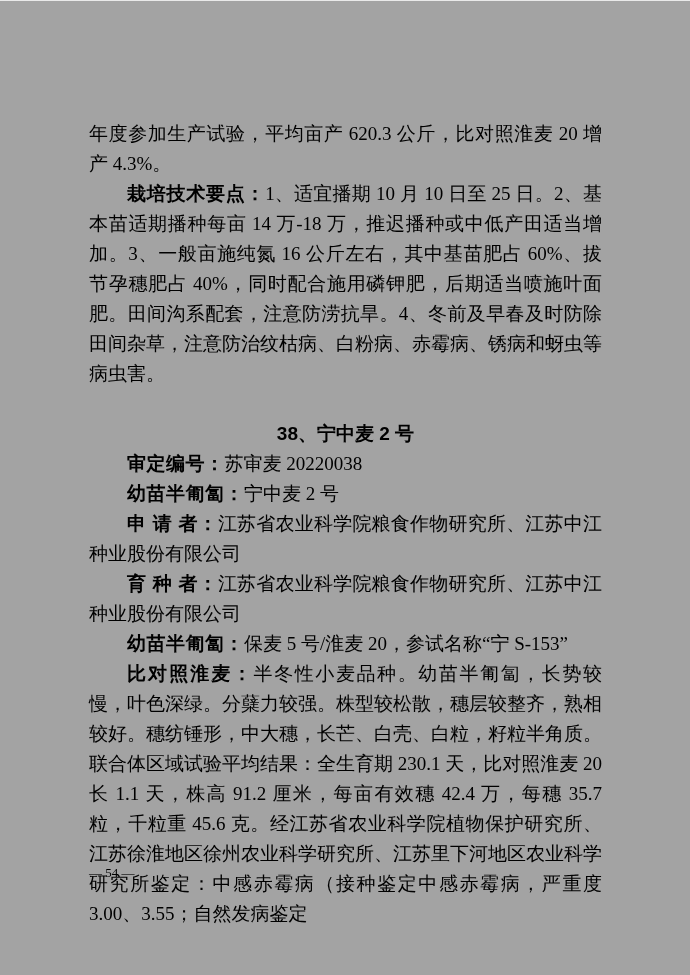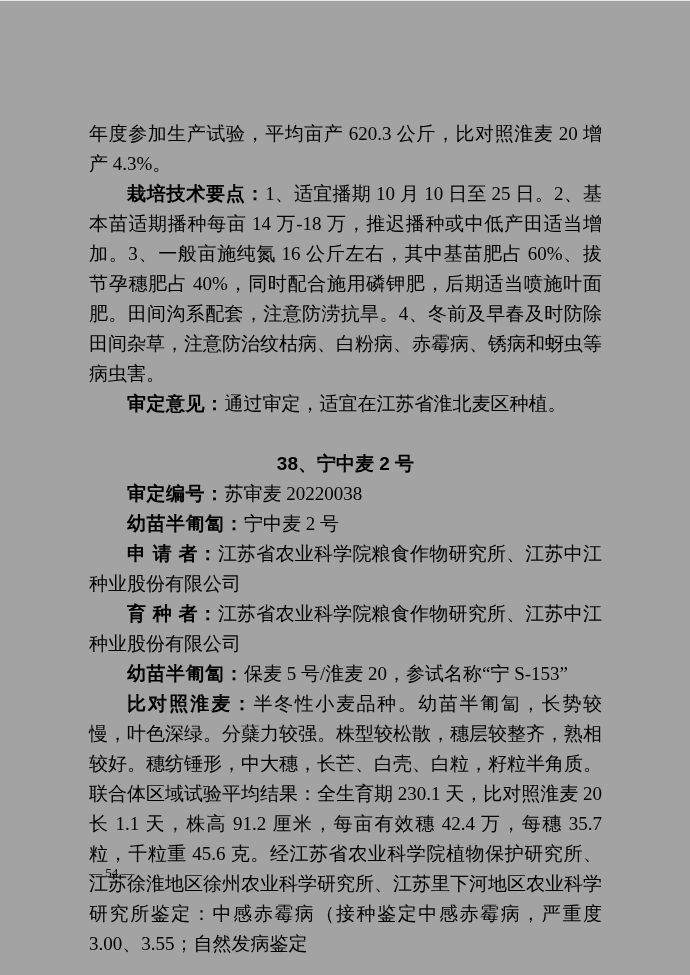--- a/index.html
+++ b/index.html
@@ -53,23 +53,20 @@
   <div class="content">
 
     <p class="para no-indent">
       <span>年度参加生产试验，平均亩产 620.3 公斤，比对照淮麦 20 增产 4.3%。</span>
     </p>
 
     <p class="para">
       <span class="label">栽培技术要点：</span><span>1、适宜播期 10 月 10 日至 25 日。2、基本苗适期播种每亩 14 万-18 万，推迟播种或中低产田适当增加。3、一般亩施纯氮 16 公斤左右，其中基苗肥占 60%、拔节孕穗肥占 40%，同时配合施用磷钾肥，后期适当喷施叶面肥。田间沟系配套，注意防涝抗旱。4、冬前及早春及时防除田间杂草，注意防治纹枯病、白粉病、赤霉病、锈病和蚜虫等病虫害。</span>
     </p>
 
-    <p class="para">
-      <span class="label">审定意见：</span><span>通过审定，适宜在江苏省淮北麦区种植。</span>
-    </p>
 
     <h2 class="variety-heading">38、宁中麦 2 号</h2>
 
     <p class="para">
       <span class="label">审定编号：</span><span>苏审麦 20220038</span>
     </p>
 
     <p class="para">
       <span class="label">幼苗半匍匐：</span><span>宁中麦 2 号</span>
     </p>

